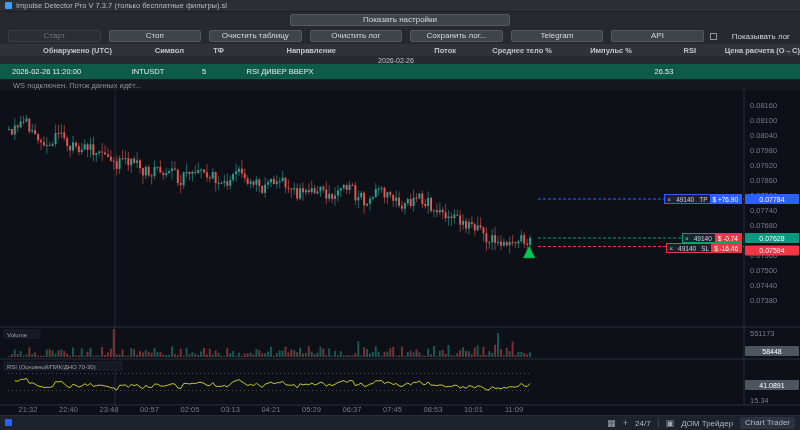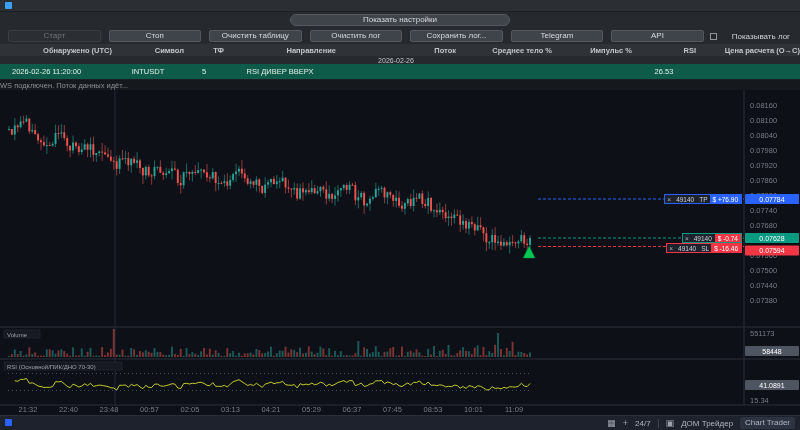--- a/index.html
+++ b/index.html
@@ -6,35 +6,35 @@
   html,body{width:800px;height:430px;overflow:hidden;background:#131722;
     font-family:"Liberation Sans",sans-serif;color:#d1d4dc;}
   
   .titlebar{height:12px;background:#2b2e33;display:flex;align-items:center;gap:4px;
     padding:0 5px;font-size:7.5px;color:#b9bcc2;border-bottom:1px solid #1c1e22;}
   .title-icon{width:7px;height:7px;background:#3aa0ff;border-radius:1px;flex:0 0 auto;}
   .settings-row{height:16px;background:#26292e;display:flex;align-items:center;justify-content:center;}
   .btn{background:#3f444a;border:1px solid #54595f;color:#d6d9dd;font-size:8px;
     height:12px;line-height:10px;padding:0 8px;border-radius:2px;text-align:center;
     white-space:nowrap;overflow:hidden;cursor:default;}
-  .settings-btn{width:220px;border-radius:6px;}
+  .settings-btn{width:220px;}
   .buttons-row{height:16px;background:#26292e;display:flex;align-items:center;gap:6px;padding:0 8px;}
   .buttons-row .btn{flex:1;}
   .btn.disabled{background:#2b2e32;color:#70747a;border-color:#3a3e43;}
   .chk{display:flex;align-items:center;gap:15px;font-size:8px;color:#cfd2d6;flex:0 0 auto;padding-right:2px;}
   .cbx{width:7px;height:7px;border:1px solid #90949a;background:#23262b;display:inline-block;}
   
   .tbl{display:grid;grid-template-columns:14% 9% 5% 14% 15% 12% 10% 8% 13%;align-items:center;}
   .tbl-header{height:12px;background:#2f3237;font-size:7.5px;color:#c3c7cc;text-align:right;font-weight:bold;}
   .tbl-sub{height:8px;background:#26292d;font-size:7px;color:#c3c7cc;text-align:center;}
   .tbl-row{height:15px;background:#0e5b49;font-size:7.5px;color:#e4efe9;text-align:center;}
   .tbl .cell{overflow:hidden;white-space:nowrap;}
   .tbl-row .cell:first-child{text-align:left;padding-left:12px;}
   
-  .log-strip{height:11px;background:#15181c;display:flex;align-items:center;padding:0 0;
+  .log-strip{height:11px;background:#15181c;display:flex;align-items:center;padding:0 13px;
     font-size:7.5px;color:#8b9097;border-top:1px solid #1c1f24;}
   
   .chart-wrap{position:relative;height:325px;background:#0d1117;}
   .chart-wrap svg{position:absolute;left:0;top:0;font-family:"Liberation Sans",sans-serif;}
   .order-pill{position:absolute;right:58px;height:10px;display:flex;align-items:center;
     font-size:6.5px;line-height:8px;z-index:3;}
   .order-pill span{display:inline-block;height:10px;line-height:9px;}
   .p-x{border:1px solid var(--ac);border-right:none;background:#1e222d;padding:0 2px;color:#b2b5be;}
   .p-q{border-top:1px solid var(--ac);border-bottom:1px solid var(--ac);background:#1e222d;padding:0 3px;color:#d1d4dc;}
   .p-t{border-top:1px solid var(--ac);border-bottom:1px solid var(--ac);background:#1e222d;padding:0 2px;color:#d1d4dc;}
@@ -49,20 +49,21 @@
   .sb-sep{width:1px;height:9px;background:#3a3f4a;display:inline-block;}
   .sb-item{padding:0 5px;height:12px;line-height:12px;background:#262a33;border:1px solid #32364
 1;border-radius:2px;}
   .sb-active{background:#2e3342;}
 </style>
 </head>
 <body>
 
 <div class="titlebar">
   <span class="title-icon"></span>
+  <span>Impulse Detector Pro V 7.3.7 (только бесплатные фильтры).sl</span>
 </div>
 
 <div class="settings-row">
   <div class="btn settings-btn">Показать настройки</div>
 </div>
 
 <div class="buttons-row">
   <div id="btnrow" style="display:flex;flex:1;gap:8px;">
       <div class="btn disabled">Старт</div>
       <div class="btn">Стоп</div>

